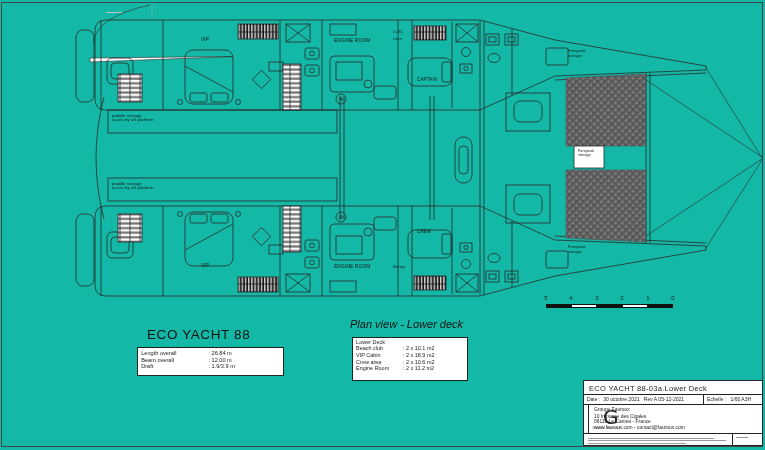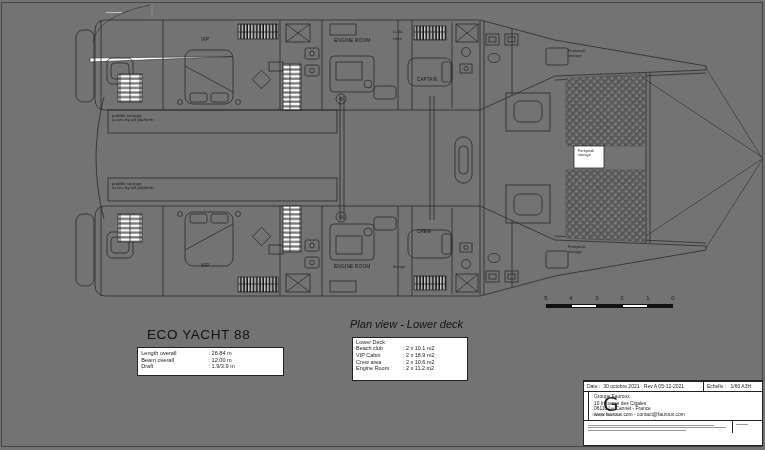--- a/index.html
+++ b/index.html
@@ -1,18 +1,18 @@
 <!DOCTYPE html>
 <html><head>
 <meta charset="utf-8">
 <style>
   * { box-sizing: border-box; margin: 0; padding: 0; }
   html,body { width:765px; height:450px; background:#fff; }
   body { font-family:"Liberation Sans", sans-serif; color:#1c1c1c; }
-  .page { position:relative; width:765px; height:450px; background:#737373; overflow:hidden; }
+  .page { position:relative; width:765px; height:450px; background:#14b8a6; overflow:hidden; }
   .frame { position:absolute; left:1px; top:2px; width:762px; height:445px; border:1px solid #444; }
   svg.draw { position:absolute; left:0; top:0; }
 
   .lbl { position:absolute; font-size:6px; line-height:1.18; color:#161616;
          white-space:pre-line; transform-origin:0 0; letter-spacing:.2px; } .s80{ transform:scale(.8);} .s75{ transform:scale(.75);}
   .s70{ transform:scale(.7);} .s65{ transform:scale(.65);} .s60{ transform:scale(.6);} .s55{ transform:scale(.55);}
 
   .big-title { position:absolute; left:147px; top:327px; font-size:13.5px; letter-spacing:.6px; color:#111; }
   .plan-heading { position:absolute; left:350px; top:318px; font-size:11px; color:#111;font-style:italic; }
 
@@ -237,20 +237,21 @@
           <span>: 2 x 10.6 m2</span>
       </div>
       <div class="trow">
         <span class="tl">Engine Room</span>
           <span>: 2 x 11.2 m2</span>
       </div>
     </div>
   </div>
 
   <div class="tblock">
+    <div class="tb-r1">ECO YACHT 88-03a.Lower Deck</div>
     <div class="tb-r2">
       <div class="c1">
           <div class="in">
         <span>Date :</span>&nbsp;&nbsp;<span>30 octobre 2021</span>&nbsp;&nbsp;&nbsp;<span>Rev A 05-12-2021</span>
       </div>
         </div>
       <div class="c2">
           <div class="in">
         <span>Echelle :</span>&nbsp;&nbsp;&nbsp;<span>1/60 A3H</span>
       </div>

